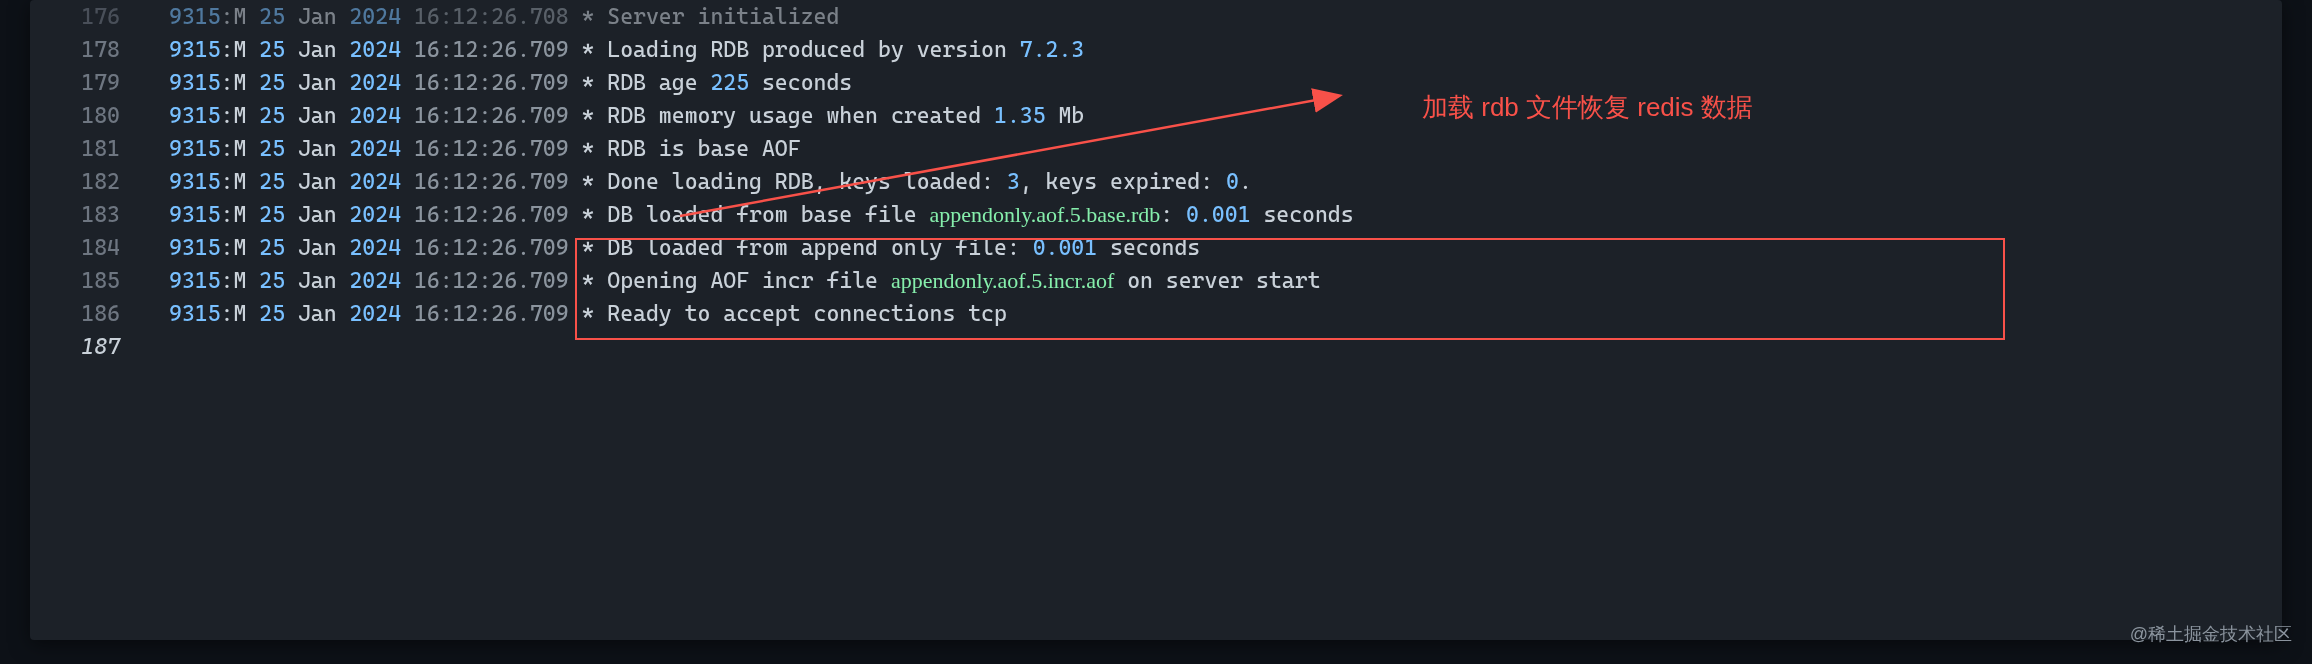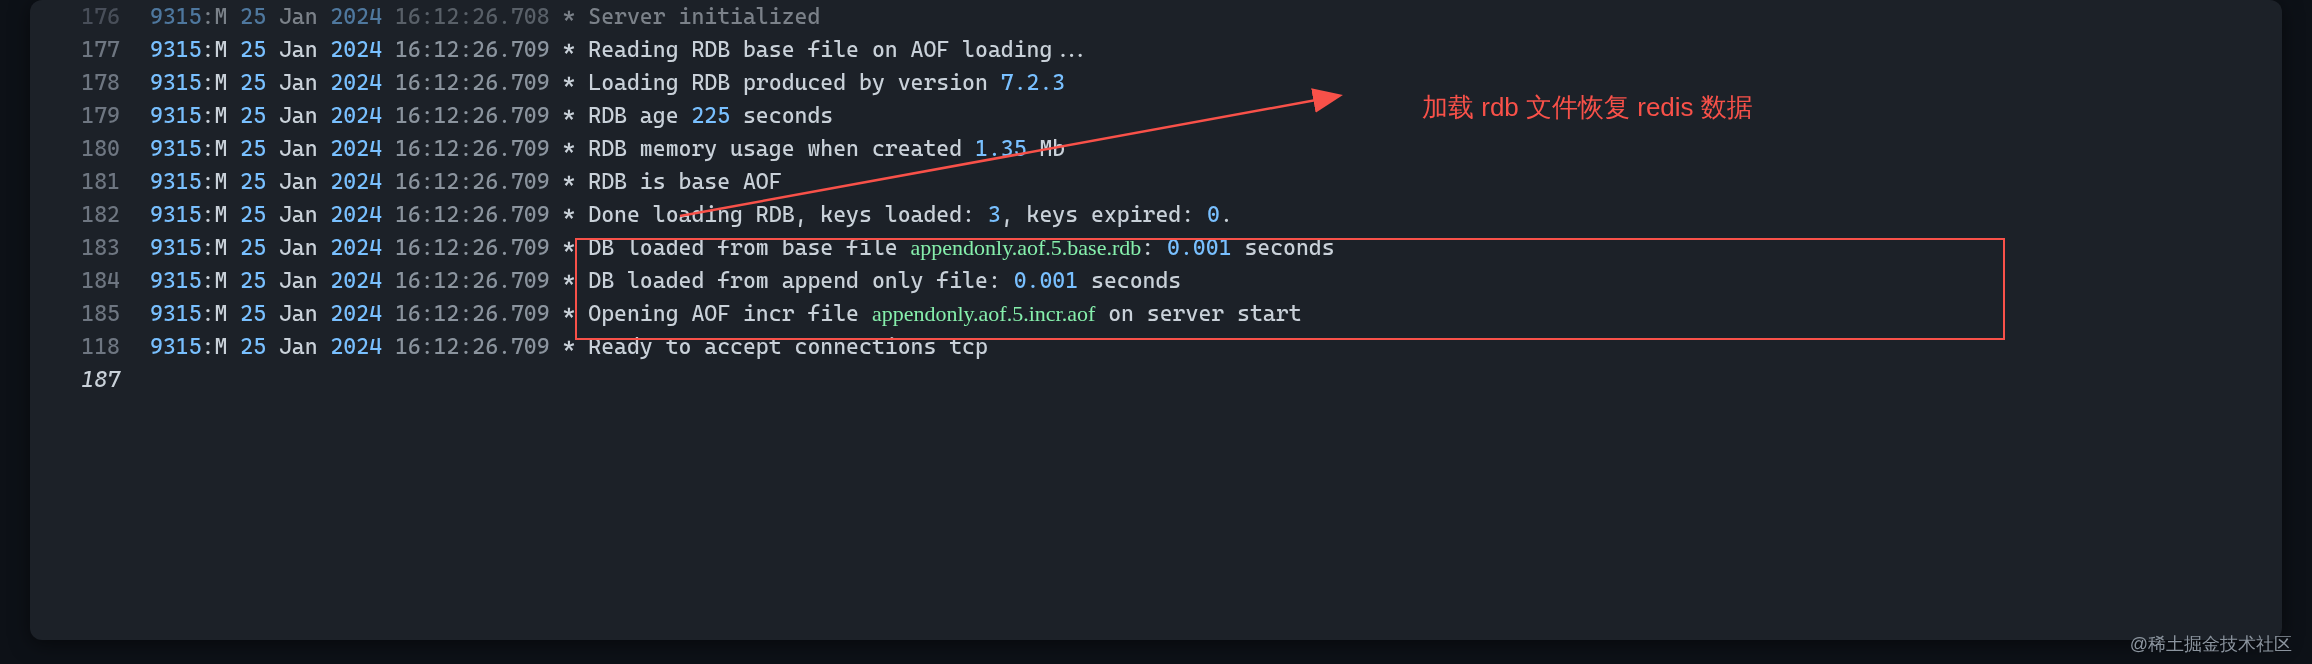--- a/index.html
+++ b/index.html
@@ -9,21 +9,21 @@
   font-size: 22px;
   line-height: 1.5;
   padding: 0;
   width: 2312px;
   height: 664px;
   overflow: hidden;
   position: relative;
 }
 .editor-wrap {
   background: #1c2128;
-  border-radius: 12px;
+  border-radius: 4px;
   margin: 0 30px;
   padding: 0;
   width: calc(100% - 60px);
   height: 640px;
   overflow: hidden;
   box-shadow: 0 4px 20px rgba(0,0,0,0.5);
 }
 .code-area {
   padding-top: 0;
 }
@@ -37,20 +37,21 @@
   width: 120px;
   text-align: right;
   color: #6e7681;
   padding-right: 30px;
   user-select: none;
   flex-shrink: 0;
 }
 .content {
   color: #c9d1d9;
   flex: 1;
+  margin-left: 19px;
 }
 .num { color: #79c0ff; }
 .colon { color: #c9d1d9; }
 .month { color: #c9d1d9; }
 .time { color: #8b949e; }
 .star { color: #c9d1d9; }
 .text { color: #c9d1d9; }
 .file { color: #86efac; font-family: Liberation Serif, serif; }
 
 .highlight-box {
@@ -65,43 +66,42 @@
   font-weight: 500;
   font-family: -apple-system, BlinkMacSystemFont, 'Segoe UI', sans-serif;
   pointer-events: none;
 }
 .arrow {
   position: absolute;
   pointer-events: none;
 }
 .watermark {
   position: absolute;
-  bottom: 6px;
+  bottom: 16px;
   right: 20px;
   color: #8b949e;
   font-size: 18px;
   font-family: -apple-system, sans-serif;
 }
 </style>
 </head>
 <body>
 
 <div class="editor-wrap">
   <div class="code-area" id="code-lines">
       <div class="line" style="opacity: 0.55;"><span class="gutter">176</span><span class="content"><span class="num">9315</span><span class="colon">:M </span><span class="num">25</span><span class="month"> Jan </span><span class="num">2024</span><span class="time"> 16:12:26.708</span><span class="star"> *</span><span class="text"> Server initialized</span></span></div>
-      <div class="line"><span class="gutter">177</span><span class="content"><span class="num">9315</span><span class="colon">:M </span><span class="num">25</span><span class="month"> Jan </span><span class="num">2024</span><span class="time"> 16:12:26.709</span><span class="star"> *</span><span class="text"> Reading RDB base file on AOF loading...</span></span></div>
       <div class="line"><span class="gutter">178</span><span class="content"><span class="num">9315</span><span class="colon">:M </span><span class="num">25</span><span class="month"> Jan </span><span class="num">2024</span><span class="time"> 16:12:26.709</span><span class="star"> *</span><span class="text"> Loading RDB produced by version </span><span class="num">7.2.3</span></span></div>
       <div class="line"><span class="gutter">179</span><span class="content"><span class="num">9315</span><span class="colon">:M </span><span class="num">25</span><span class="month"> Jan </span><span class="num">2024</span><span class="time"> 16:12:26.709</span><span class="star"> *</span><span class="text"> RDB age </span><span class="num">225</span><span class="text"> seconds</span></span></div>
       <div class="line"><span class="gutter">180</span><span class="content"><span class="num">9315</span><span class="colon">:M </span><span class="num">25</span><span class="month"> Jan </span><span class="num">2024</span><span class="time"> 16:12:26.709</span><span class="star"> *</span><span class="text"> RDB memory usage when created </span><span class="num">1.35</span><span class="text"> Mb</span></span></div>
       <div class="line"><span class="gutter">181</span><span class="content"><span class="num">9315</span><span class="colon">:M </span><span class="num">25</span><span class="month"> Jan </span><span class="num">2024</span><span class="time"> 16:12:26.709</span><span class="star"> *</span><span class="text"> RDB is base AOF</span></span></div>
       <div class="line"><span class="gutter">182</span><span class="content"><span class="num">9315</span><span class="colon">:M </span><span class="num">25</span><span class="month"> Jan </span><span class="num">2024</span><span class="time"> 16:12:26.709</span><span class="star"> *</span><span class="text"> Done loading RDB, keys loaded: </span><span class="num">3</span><span class="text">, keys expired: </span><span class="num">0</span><span class="text">.</span></span></div>
       <div class="line"><span class="gutter">183</span><span class="content"><span class="num">9315</span><span class="colon">:M </span><span class="num">25</span><span class="month"> Jan </span><span class="num">2024</span><span class="time"> 16:12:26.709</span><span class="star"> *</span><span class="text"> DB loaded from base file </span><span class="file">appendonly.aof.5.base.rdb</span><span class="text">: </span><span class="num">0.001</span><span class="text"> seconds</span></span></div>
       <div class="line"><span class="gutter">184</span><span class="content"><span class="num">9315</span><span class="colon">:M </span><span class="num">25</span><span class="month"> Jan </span><span class="num">2024</span><span class="time"> 16:12:26.709</span><span class="star"> *</span><span class="text"> DB loaded from append only file: </span><span class="num">0.001</span><span class="text"> seconds</span></span></div>
       <div class="line"><span class="gutter">185</span><span class="content"><span class="num">9315</span><span class="colon">:M </span><span class="num">25</span><span class="month"> Jan </span><span class="num">2024</span><span class="time"> 16:12:26.709</span><span class="star"> *</span><span class="text"> Opening AOF incr file </span><span class="file">appendonly.aof.5.incr.aof</span><span class="text"> on server start</span></span></div>
-      <div class="line"><span class="gutter">118</span><span class="content"><span class="num">9315</span><span class="colon">:M </span><span class="num">25</span><span class="month"> Jan </span><span class="num">2024</span><span class="time"> 16:12:26.709</span><span class="star"> *</span><span class="text"> Ready to accept connections tcp</span></span></div>
+      <div class="line"><span class="gutter">186</span><span class="content"><span class="num">9315</span><span class="colon">:M </span><span class="num">25</span><span class="month"> Jan </span><span class="num">2024</span><span class="time"> 16:12:26.709</span><span class="star"> *</span><span class="text"> Ready to accept connections tcp</span></span></div>
       <div class="line"><span class="gutter" style="color: rgb(201, 209, 217); font-style: italic;">187</span><span class="content"></span></div>
     </div>
 </div>
 
 <div class="highlight-box" style="left:575px; top:238px; width:1430px; height:102px;"></div>
 
 <svg class="arrow" style="left:670px; top:86px; width:680px; height:135px;" viewBox="0 0 680 135">
   <defs>
     <marker id="ah" markerWidth="12" markerHeight="10" refX="10" refY="5" orient="auto">
       <polygon points="0 0, 12 5, 0 10" fill="#f85149"></polygon>

